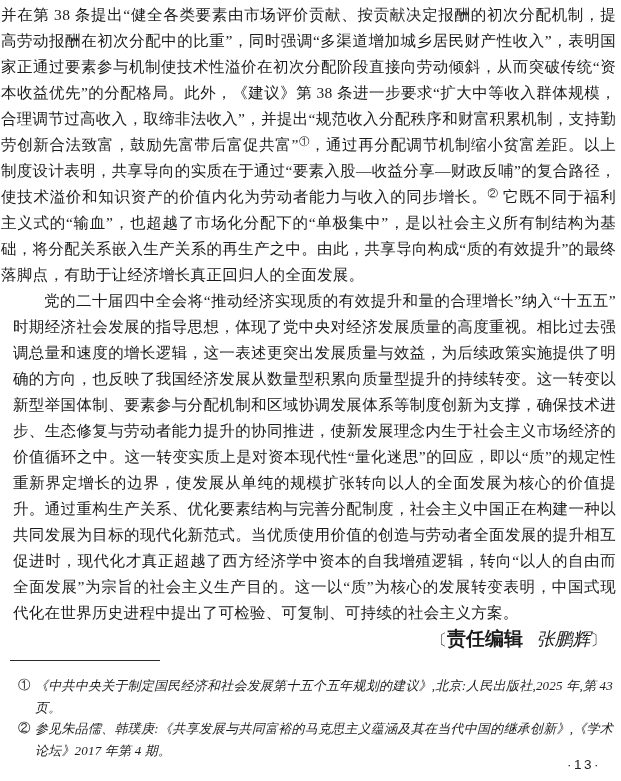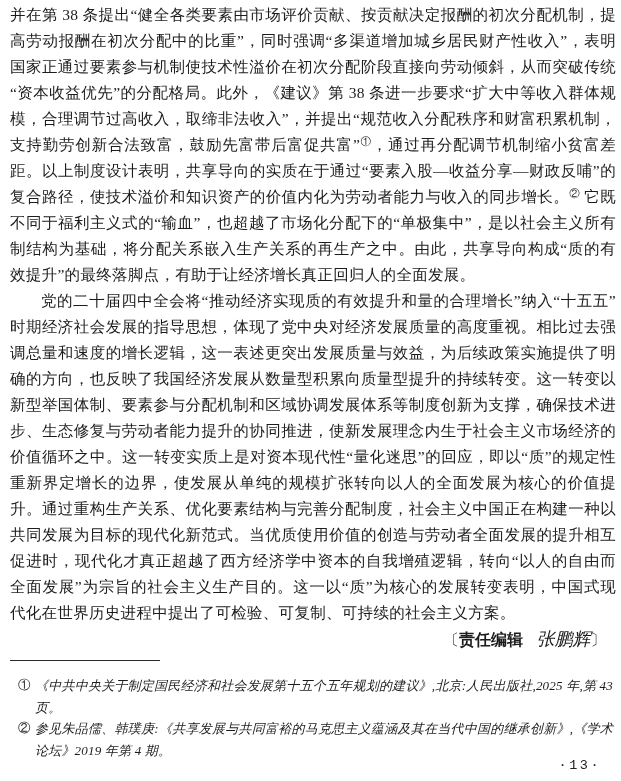--- a/index.html
+++ b/index.html
@@ -11,33 +11,34 @@
     position: relative;
     width: 621px;
     height: 781px;
     background: #ffffff;
     color: #1c1c1c;
     font-family: "Liberation Serif", "DejaVu Serif", serif;
     overflow: hidden;
     box-sizing: border-box;
   }
   .article {
-    padding: 2px 5px 0 10px;
+    padding: 2px 5px 0 1px;
   }
   .article p {
     margin: 0;
     font-size: 15.5px;
     line-height: 26px;
     letter-spacing: 0.3px;
     text-align: justify;
     text-justify: inter-ideograph;
     color: #1c1c1c;
   }
   .article p.indent {
     text-indent: 2em;
+    margin-left: 12px;
   }
   .article sup {
     font-size: 10.5px;
     line-height: 0;
     vertical-align: 5px;
     letter-spacing: 0;
   }
   .editor-line {
     margin-top: 0;
     padding-right: 10px;
@@ -46,21 +47,21 @@
     text-align: right;
     white-space: nowrap;
   }
   .editor-bracket {
     font-weight: normal;
     color: #1c1c1c;
   }
   .editor-label {
     font-weight: bold;
     font-family: "Liberation Sans", "DejaVu Sans", sans-serif;
-    font-size: 16px;
+    font-size: 19px;
   }
   .editor-name {
     margin-left: 0.75em;
     font-style: italic;
     font-size: 18px;
   }
   .footnote-rule {
     border: none;
     border-top: 1.2px solid #2a2a2a;
     width: 150px;
@@ -89,21 +90,21 @@
     text-align: justify;
     text-justify: inter-ideograph;
     letter-spacing: 0.2px;
   }
   .page-footer {
     position: absolute;
     right: 20px;
     bottom: 8px;
   }
   .page-number {
-    font-family: Liberation Mono, monospace;
+    font-family: Liberation Sans, sans-serif;
     font-size: 13.5px;
     letter-spacing: 2.5px;
     color: #222222;
   }
 </style>
 </head>
 <body>
 
 <div class="page">
 
@@ -121,21 +122,21 @@
   <hr class="footnote-rule">
 
   <section class="footnotes">
     <div id="footnote-list">
         <div class="footnote">
           <span class="fn-marker">①</span>
           <span class="fn-text">《中共中央关于制定国民经济和社会发展第十五个五年规划的建议》,北京:人民出版社,2025 年,第 43 页。</span>
         </div>
         <div class="footnote">
           <span class="fn-marker">②</span>
-          <span class="fn-text">参见朱品儒、韩璞庚:《共享发展与共同富裕的马克思主义蕴涵及其在当代中国的继承创新》,《学术论坛》2019 年第 4 期。</span>
+          <span class="fn-text">参见朱品儒、韩璞庚:《共享发展与共同富裕的马克思主义蕴涵及其在当代中国的继承创新》,《学术论坛》2017 年第 4 期。</span>
         </div>
       </div>
   </section>
 
   <footer class="page-footer">
     <span class="page-number">·13·</span>
   </footer>
 
 </div>
 

